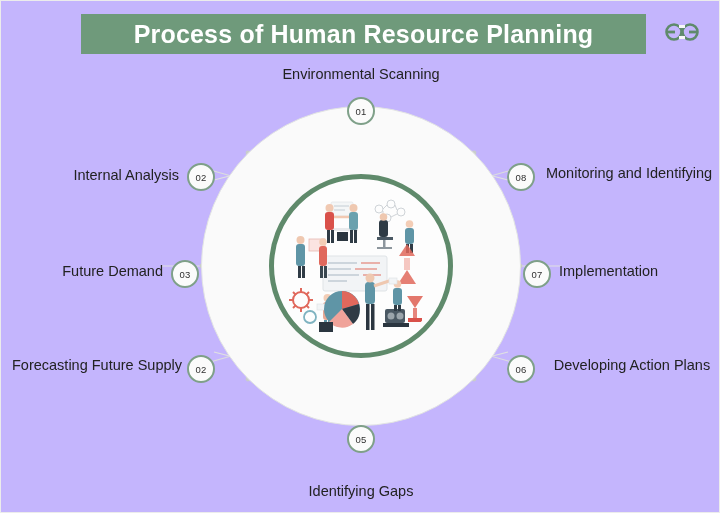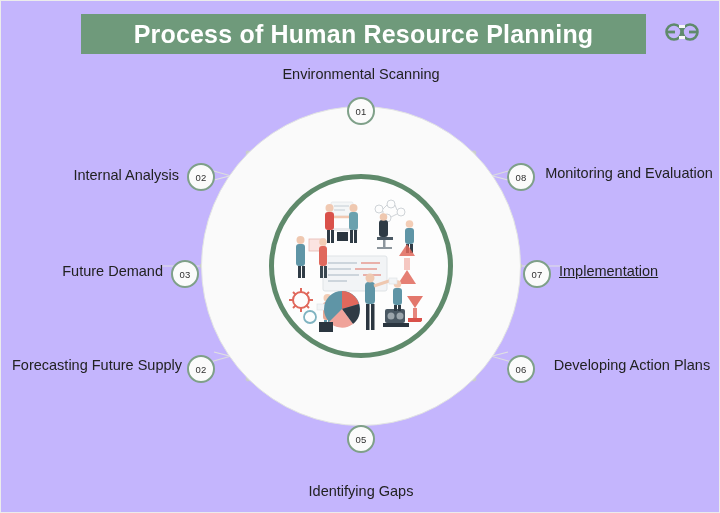--- a/index.html
+++ b/index.html
@@ -119,21 +119,21 @@
   }
 
   
   .step-label {
     position: absolute;
     font-size: 14.5px;
     color: #222222;
     line-height: 19px;
     z-index: 5;
   }
-  .lbl-right { text-align: left; text-decoration: underline; }
+  .lbl-right { text-align: left; }
   .lbl-left  { text-align: right; }
   .lbl-center{ text-align: center; }
 
   
   #badge-01 { left: 346px; top: 96px; }
   #label-01 { left: 235px; top: 64px; width: 250px; }
 
   #badge-02 { left: 186px; top: 162px; }
   #label-02 { left: 0px;   top: 165px; width: 178px; }
 
@@ -372,16 +372,16 @@
     <div class="step-label lbl-center" id="label-06">Developing Action Plans</div>
 
     <div class="step-badge" id="badge-07">
       <span>07</span>
     </div>
     <div class="step-label lbl-right" id="label-07">Implementation</div>
 
     <div class="step-badge" id="badge-08">
       <span>08</span>
     </div>
-    <div class="step-label lbl-center" id="label-08">Monitoring and Evaluation</div>
+    <div class="step-label lbl-center" id="label-08">Monitoring and Identifying</div>
 
   </div>
 </div>
 
 </body></html>

